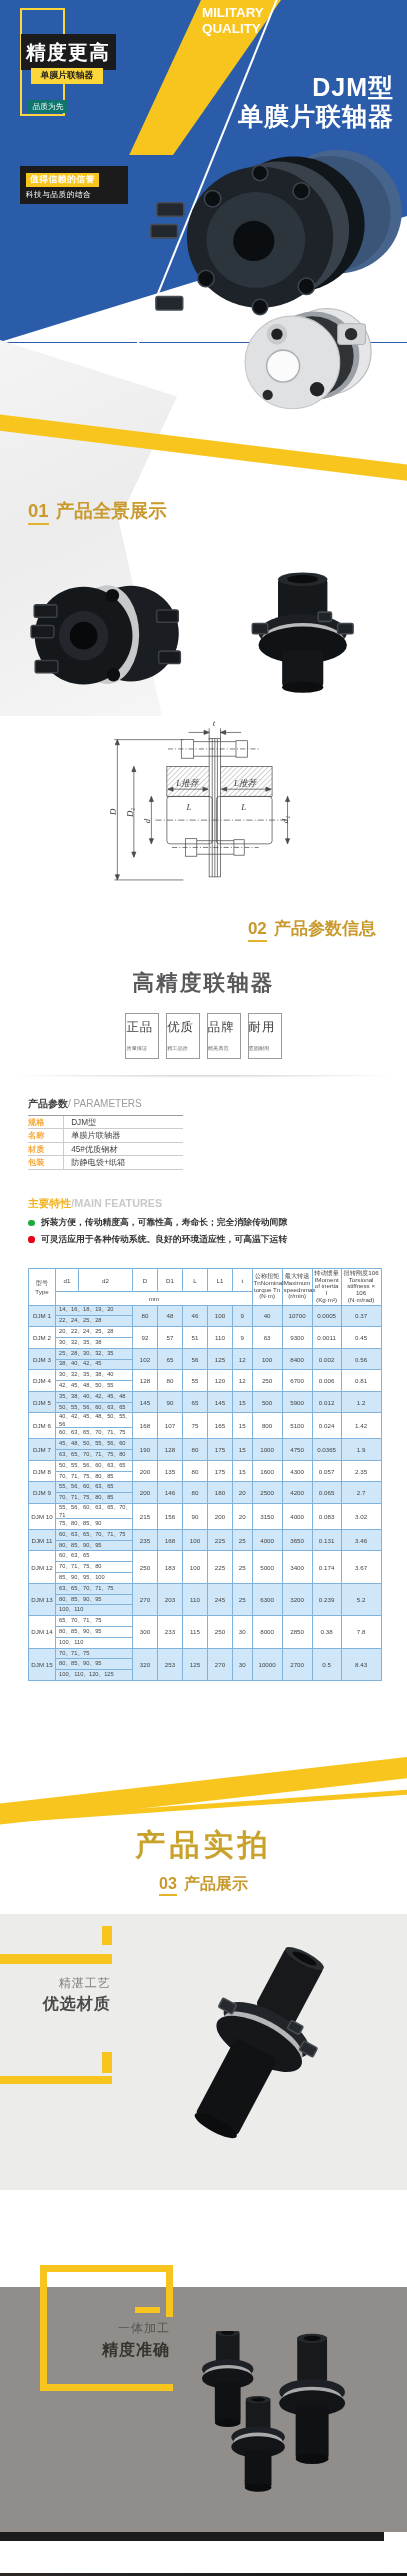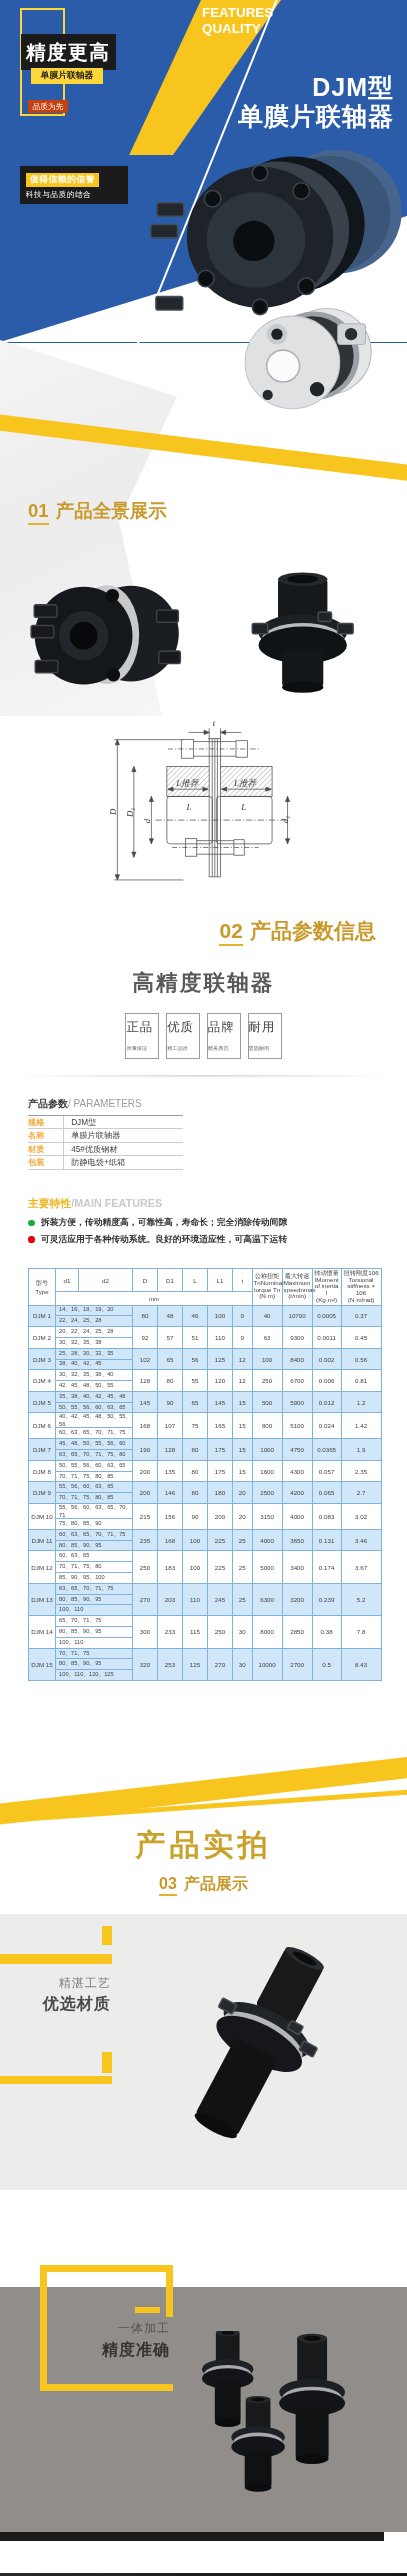--- a/index.html
+++ b/index.html
@@ -14,21 +14,21 @@
               clip-path:polygon(100% 0,100% 100%,0 100%);}
   .mil-wedge{position:absolute;left:124px;top:0;width:160px;height:155px;background:#f8c51e;
              clip-path:polygon(77px 0,157px 0,49px 155px,5.2px 155px);}
   .white-line{position:absolute;left:278px;top:-6.2px;width:1.5px;height:407px;background:#fff;
               transform:rotate(22deg);transform-origin:top center;}
   .promo-frame{position:absolute;left:19.6px;top:7.7px;width:45px;height:108px;border:2.6px solid #fdd63a;}
   .promo-main{position:absolute;left:20.6px;top:34px;width:95px;height:36px;background:#1b1b1b;color:#fff;
               font-size:19.6px;font-weight:bold;text-align:center;line-height:36px;letter-spacing:1.5px;}
   .promo-sub{position:absolute;left:31px;top:68px;width:72px;height:15.5px;background:#fdd63a;color:#1b1b1b;
              font-size:8.8px;font-weight:bold;text-align:center;line-height:15.5px;}
-  .promo-tag{position:absolute;left:28px;top:100px;background:#c2410c;color:#fff;font-size:7.7px;
+  .promo-tag{position:absolute;left:28px;top:100px;background:#0f766e;color:#fff;font-size:7.7px;
              padding:1.5px 4.6px;}
   .mil-text{position:absolute;left:202px;top:5.2px;color:#fff;font-size:13.4px;font-weight:bold;line-height:16px;}
   .hero-title{position:absolute;right:13px;top:73px;text-align:right;color:#fff;font-weight:bold;
               font-size:25px;line-height:29px;letter-spacing:1px;}
   .trust-box{position:absolute;left:19.6px;top:166px;width:108px;height:38px;background:#1b1b1b;}
   .trust-tag{position:absolute;left:6.2px;top:6.7px;background:#f8c51e;color:#fff;font-size:8.8px;
              font-weight:bold;padding:1px 4.1px;letter-spacing:0.5px;}
   .trust-sub{position:absolute;left:6.2px;top:24px;color:#fff;font-size:7.7px;letter-spacing:0.5px;}
 
   
@@ -36,21 +36,21 @@
         background:linear-gradient(155deg,#f4f4f4 0%,#ececec 45%,#f7f7f7 100%);
         clip-path:polygon(0 0,82% 15%,55% 48%,75% 100%,0 100%);}
 
   
   .band{position:absolute;background:#f8c51e;}
 
   
   .sec-head{position:absolute;font-weight:bold;color:#c9992b;white-space:nowrap;}
   .sec-num{display:inline-block;border-bottom:2.1px solid #e4b32c;padding-bottom:1px;margin-right:7.2px;}
   .h01{left:28px;top:498px;font-size:18.5px;}
-  .h02{right:31px;top:917px;font-size:21px;}
+  .h02{right:31px;top:917px;font-size:17px;}
   .h03{left:0;top:1874px;width:407px;text-align:center;font-size:16px;}
   .real-shot{position:absolute;left:0;top:1825px;width:407px;text-align:center;color:#c9a22b;
              font-size:30px;font-weight:bold;letter-spacing:4.1px;}
 
   
   .intro-title{position:absolute;left:0;top:968px;width:407px;text-align:center;color:#58595b;
                font-size:21.6px;font-weight:bold;letter-spacing:2.1px;}
   .badges{position:absolute;left:0;top:1013px;width:407px;display:flex;justify-content:center;gap:6.7px;}
   .badge{width:34px;height:46px;border:0.5px solid #9a9a9a;background:#fff;text-align:left;padding-top:5.2px;}
   .badge-big{font-size:12.4px;color:#3f3f3f;letter-spacing:1px;}
@@ -106,21 +106,21 @@
 </head>
 <body>
 
 <div id="page">
 
   <div class="hero">
     <div class="mil-wedge"></div>
     <div class="white-line"></div>
     <div class="hero-wedge"></div>
     <div class="mil-text">
-      <div>FEATURES</div>
+      <div>MILITARY</div>
       <div>QUALITY</div>
     </div>
     <div class="promo-frame"></div>
     <div class="promo-main">精度更高</div>
     <div class="promo-sub">单膜片联轴器</div>
     <div class="promo-tag">品质为先</div>
     <div class="hero-title">
       <div>DJM型</div>
       <div>单膜片联轴器</div>
     </div>

